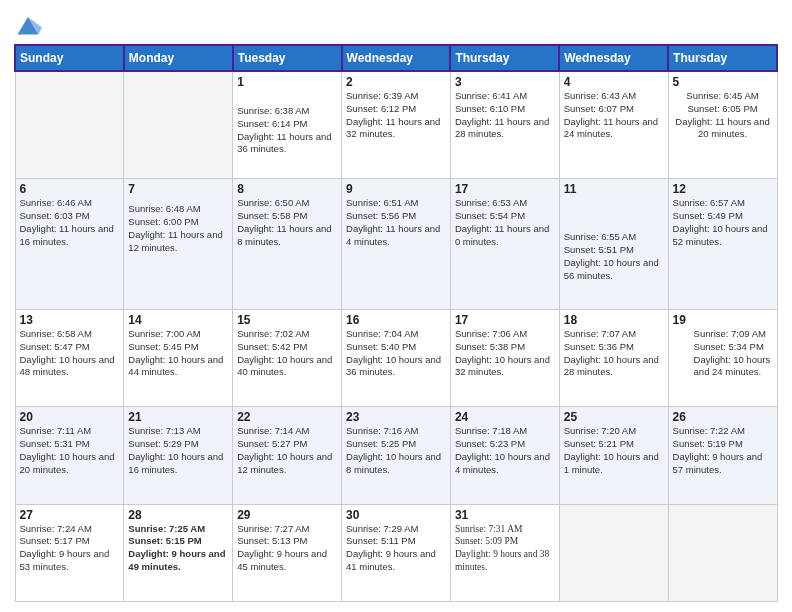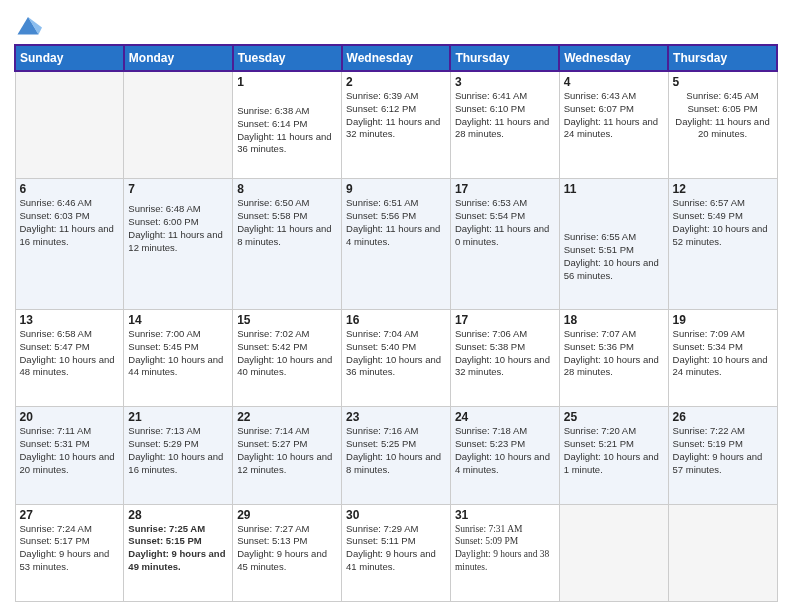--- a/index.html
+++ b/index.html
@@ -251,21 +251,21 @@
 Daylight: 10 hours and 32 minutes.</div>
           </td>
           <td>
             <span class="day-num">18</span>
             <div class="day-info" style="white-space: pre-line;">Sunrise: 7:07 AM
 Sunset: 5:36 PM
 Daylight: 10 hours and 28 minutes.</div>
           </td>
           <td>
             <span class="day-num">19</span>
-            <div class="day-info" style="white-space: pre-line;">Sunrise: 7:09 AM
+            <div class="day-info" style="white-space: pre-line; margin-left: 21px;">Sunrise: 7:09 AM
 Sunset: 5:34 PM
 Daylight: 10 hours and 24 minutes.</div>
           </td>
         </tr>
         <tr class="row-shade">
           <td>
             <span class="day-num">20</span>
             <div class="day-info" style="white-space: pre-line;">Sunrise: 7:11 AM
 Sunset: 5:31 PM
 Daylight: 10 hours and 20 minutes.</div>

